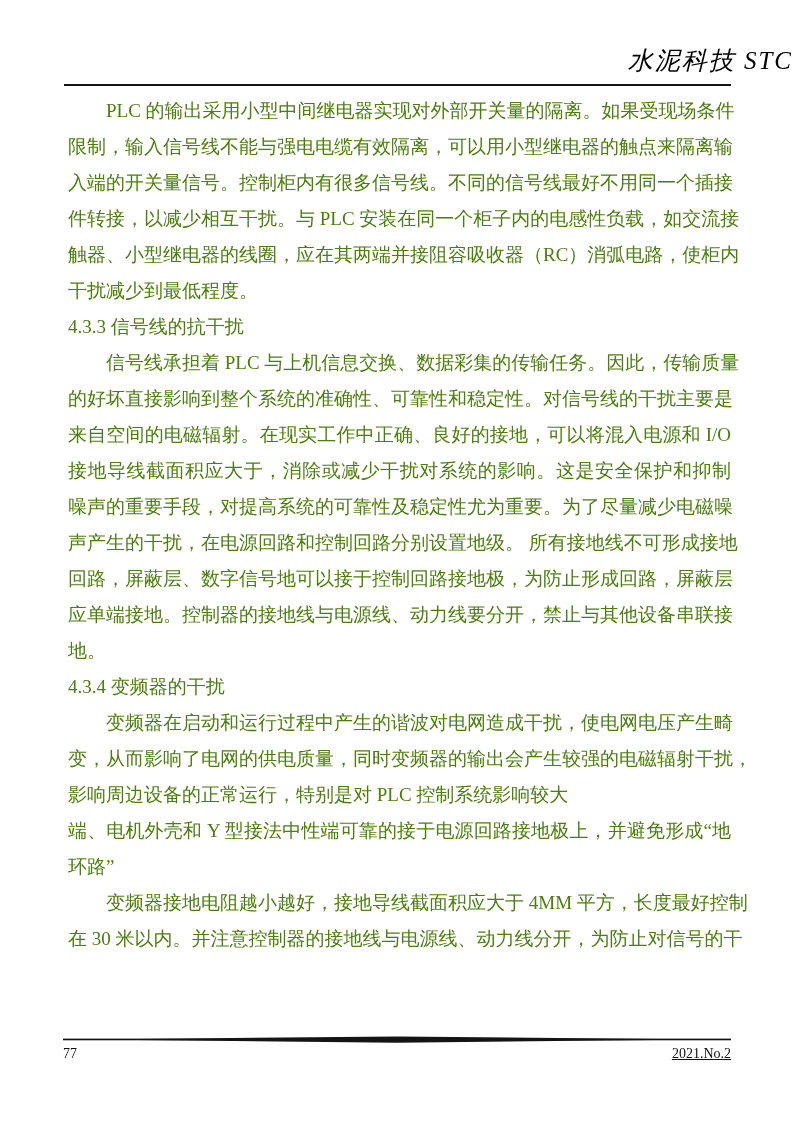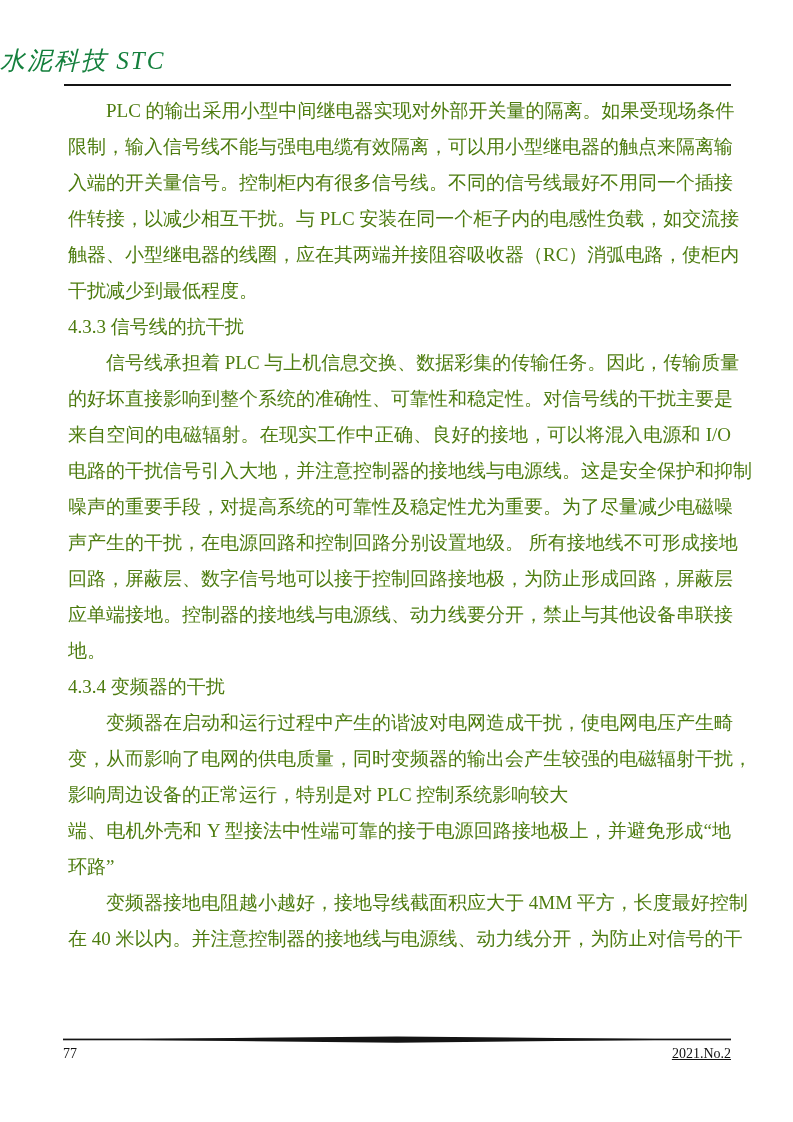--- a/index.html
+++ b/index.html
@@ -8,26 +8,26 @@
     width:793px; height:1122px;
     margin:0 auto;
     background:#ffffff;
     font-family:"Liberation Serif","DejaVu Serif",serif;
     color:#1b1b1b;
     overflow:hidden;
   }
   .header { position:absolute; top:0; left:0; right:0; }
   .journal-title {
     margin-top:45px;
-    text-align:left;
+    text-align:right;
     font-size:25px;
     line-height:32px;
     font-style:italic;
     letter-spacing:2px;
-    color:#15803d;
+    color:#000000;
   }
   .header-rule {
     margin:7px 62px 0 64px;
     border-top:2px solid #141414;
     height:0;
   }
   .body {
     position:absolute;
     top:93px; left:68px;
     width:663px;
@@ -70,34 +70,34 @@
       <div class="line fill indent">PLC 的输出采用小型中间继电器实现对外部开关量的隔离。如果受现场条件</div>
       <div class="line fill">限制，输入信号线不能与强电电缆有效隔离，可以用小型继电器的触点来隔离输</div>
       <div class="line fill">入端的开关量信号。控制柜内有很多信号线。不同的信号线最好不用同一个插接</div>
       <div class="line fill">件转接，以减少相互干扰。与 PLC 安装在同一个柜子内的电感性负载，如交流接</div>
       <div class="line fill">触器、小型继电器的线圈，应在其两端并接阻容吸收器（RC）消弧电路，使柜内</div>
       <div class="line">干扰减少到最低程度。</div>
       <div class="line heading">4.3.3 信号线的抗干扰</div>
       <div class="line fill indent">信号线承担着 PLC 与上机信息交换、数据彩集的传输任务。因此，传输质量</div>
       <div class="line fill">的好坏直接影响到整个系统的准确性、可靠性和稳定性。对信号线的干扰主要是</div>
       <div class="line fill">来自空间的电磁辐射。在现实工作中正确、良好的接地，可以将混入电源和 I/O</div>
-      <div class="line fill">电路的干扰信号引入大地，并注意控制器的接地线与电源线。这是安全保护和抑制</div>
+      <div class="line fill">接地导线截面积应大于，消除或减少干扰对系统的影响。这是安全保护和抑制</div>
       <div class="line fill">噪声的重要手段，对提高系统的可靠性及稳定性尤为重要。为了尽量减少电磁噪</div>
       <div class="line fill">声产生的干扰，在电源回路和控制回路分别设置地级。 所有接地线不可形成接地</div>
       <div class="line fill">回路，屏蔽层、数字信号地可以接于控制回路接地极，为防止形成回路，屏蔽层</div>
       <div class="line fill">应单端接地。控制器的接地线与电源线、动力线要分开，禁止与其他设备串联接</div>
       <div class="line">地。</div>
       <div class="line heading">4.3.4 变频器的干扰</div>
       <div class="line fill indent">变频器在启动和运行过程中产生的谐波对电网造成干扰，使电网电压产生畸</div>
       <div class="line fill">变，从而影响了电网的供电质量，同时变频器的输出会产生较强的电磁辐射干扰，</div>
       <div class="line">影响周边设备的正常运行，特别是对 PLC 控制系统影响较大</div>
       <div class="line fill">端、电机外壳和 Y 型接法中性端可靠的接于电源回路接地极上，并避免形成“地</div>
       <div class="line">环路”</div>
       <div class="line fill indent">变频器接地电阻越小越好，接地导线截面积应大于 4MM 平方，长度最好控制</div>
-      <div class="line fill">在 40 米以内。并注意控制器的接地线与电源线、动力线分开，为防止对信号的干</div>
+      <div class="line fill">在 30 米以内。并注意控制器的接地线与电源线、动力线分开，为防止对信号的干</div>
     </div>
 
   <div class="footer">
     <svg class="footer-rule-svg" viewBox="0 0 668 8" preserveAspectRatio="none" aria-hidden="true">
       <rect x="0" y="2.6" width="668" height="1.7" fill="#141414"></rect>
       <polygon points="30,3.4 334,0.4 640,3.4 334,6.8" fill="#141414"></polygon>
     </svg>
     <div class="footer-row">
       <span class="page-number">77</span>
       <span class="issue">2021.No.2</span>

